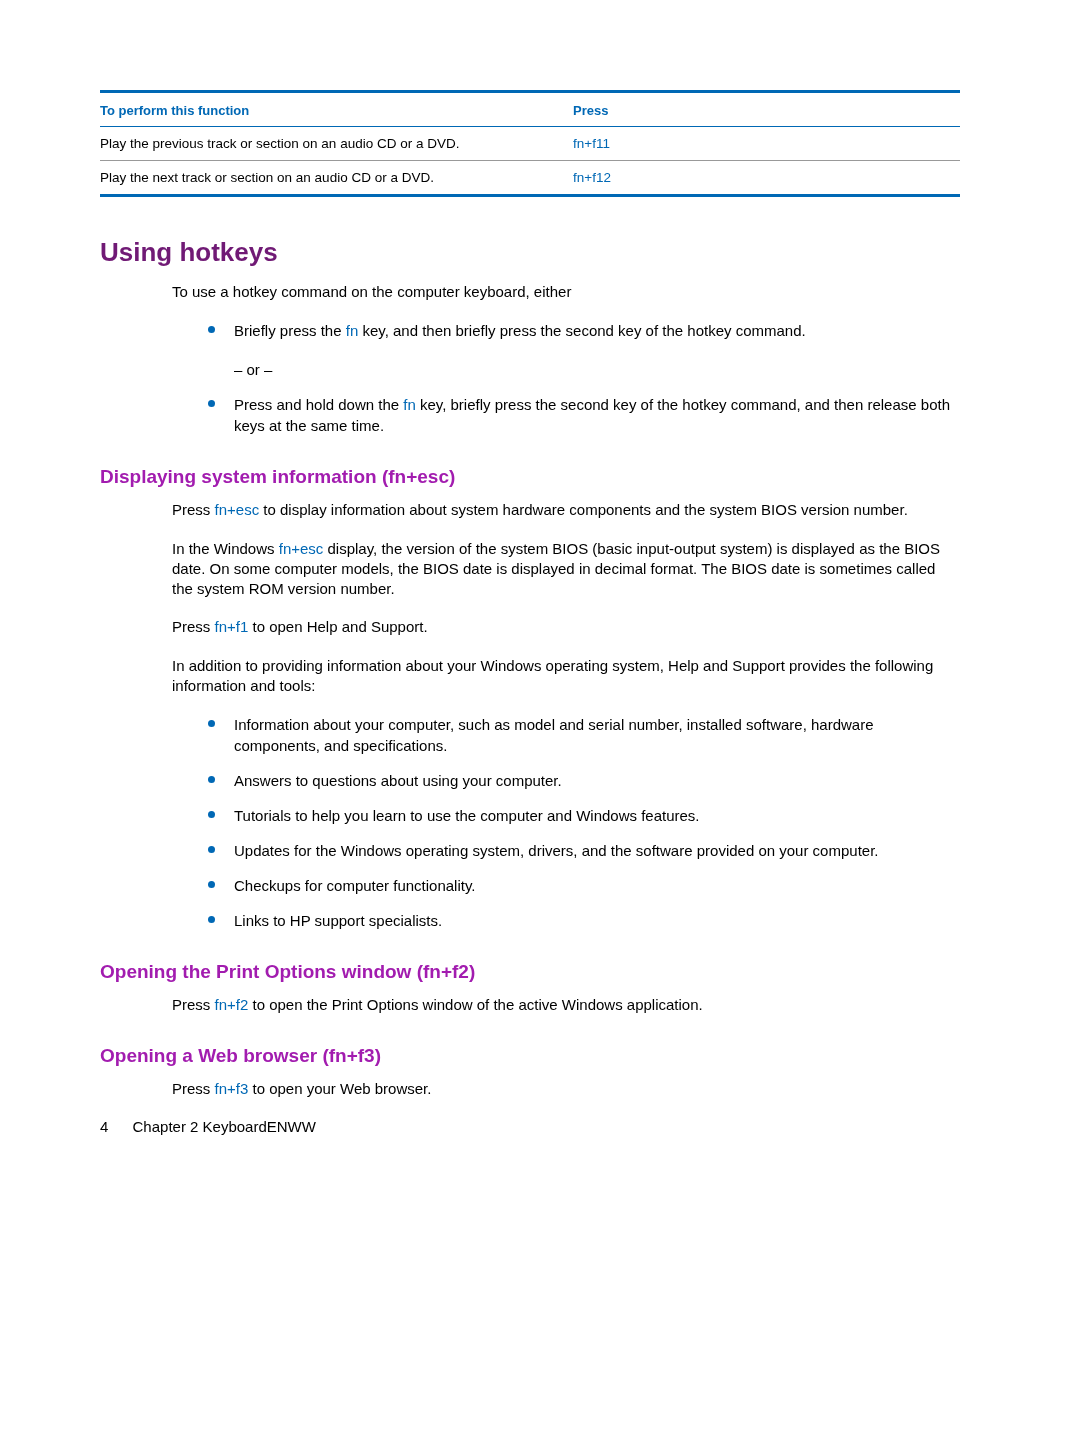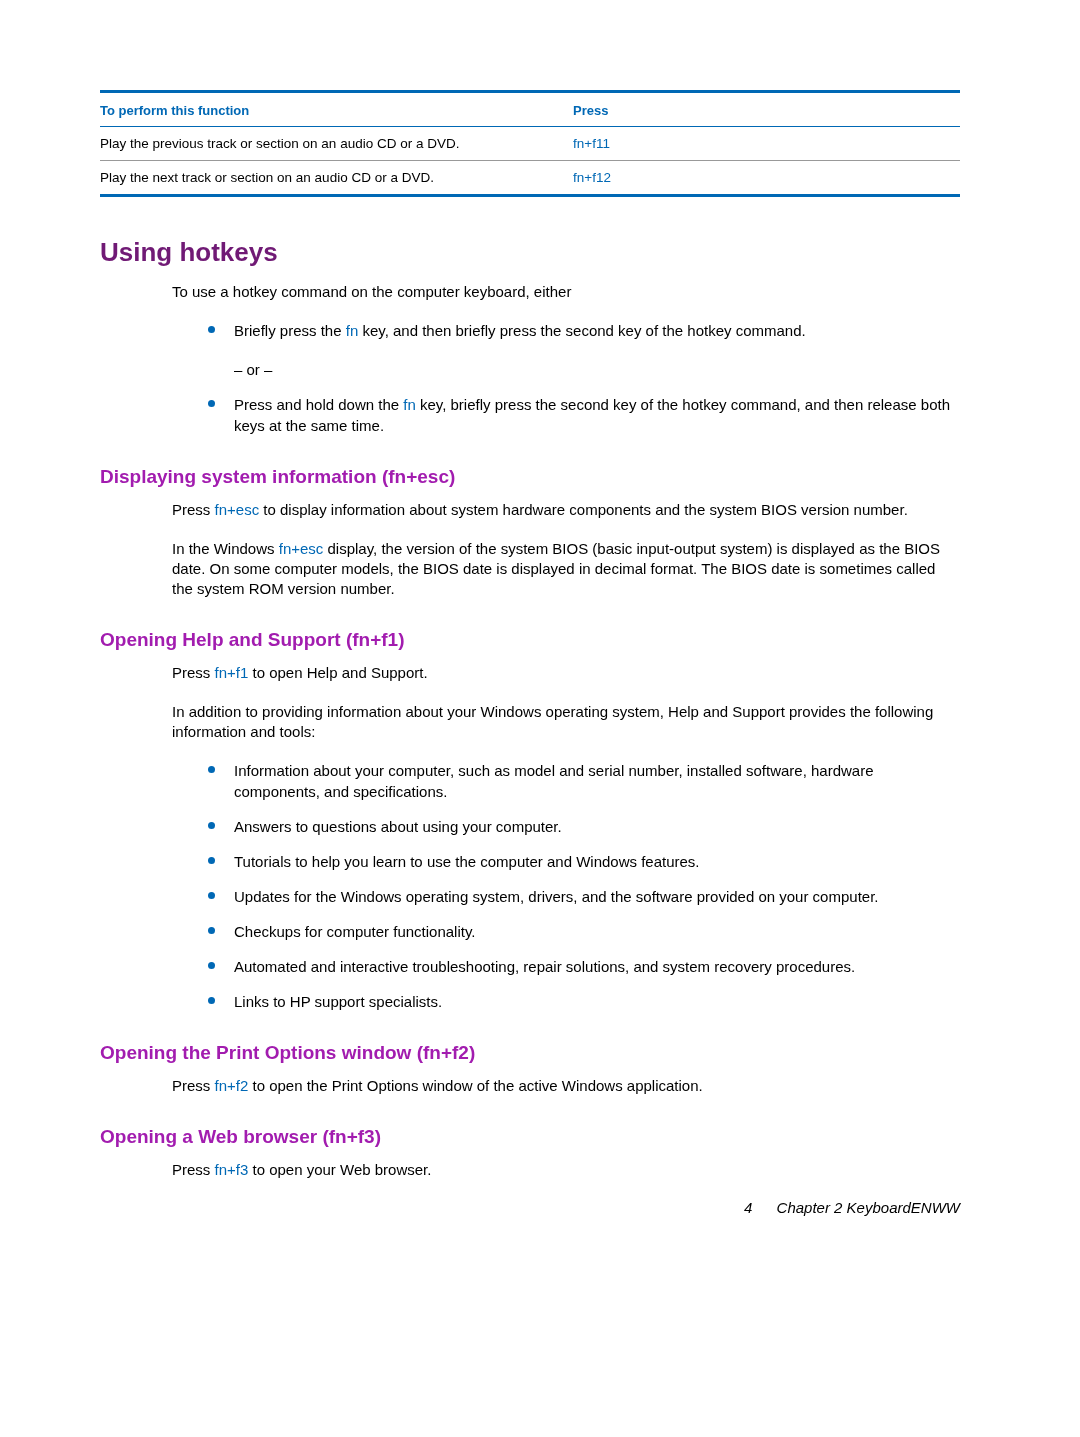--- a/index.html
+++ b/index.html
@@ -80,23 +80,22 @@
     height: 7px;
     border-radius: 50%;
     background: #0068b5;
   }
   ul.sub {
     margin-left: 32px;
   }
   .kw { color: #0068b5; }
   .footer {
     display: flex;
-    justify-content: flex-end;
+    justify-content: flex-start;
     font-size: 15px;
-    font-style: italic;
   }
   .footer .pgnum { margin-right: 20px; }
 </style>
 </head>
 <body>
 
 <div class="page">
 
   <table class="hotkey-table">
     <thead>
@@ -136,34 +135,32 @@
   <h2 class="subsection">Displaying system information (fn+esc)</h2>
   <div class="indent2">
     <p class="body">
       <span>Press </span><span class="kw">fn+esc</span><span> to display information about system hardware components and the system BIOS version number.</span>
     </p>
     <p class="body">
       <span>In the Windows </span><span class="kw">fn+esc</span><span> display, the version of the system BIOS (basic input-output system) is displayed as the BIOS date. On some computer models, the BIOS date is displayed in decimal format. The BIOS date is sometimes called the system ROM version number.</span>
     </p>
   </div>
 
-  <h2 class="subsection">Opening Help and Support (fn+f1)</h2>
   <div class="indent2">
     <p class="body">
       <span>Press </span><span class="kw">fn+f1</span><span> to open Help and Support.</span>
     </p>
     <p class="body">In addition to providing information about your Windows operating system, Help and Support provides the following information and tools:</p>
 
     <ul class="circle sub">
       <li>Information about your computer, such as model and serial number, installed software, hardware components, and specifications.</li>
       <li>Answers to questions about using your computer.</li>
       <li>Tutorials to help you learn to use the computer and Windows features.</li>
       <li>Updates for the Windows operating system, drivers, and the software provided on your computer.</li>
       <li>Checkups for computer functionality.</li>
-      <li>Automated and interactive troubleshooting, repair solutions, and system recovery procedures.</li>
       <li>Links to HP support specialists.</li>
     </ul>
   </div>
 
   <h2 class="subsection">Opening the Print Options window (fn+f2)</h2>
   <div class="indent2">
     <p class="body">
       <span>Press </span><span class="kw">fn+f2</span><span> to open the Print Options window of the active Windows application.</span>
     </p>
   </div>

